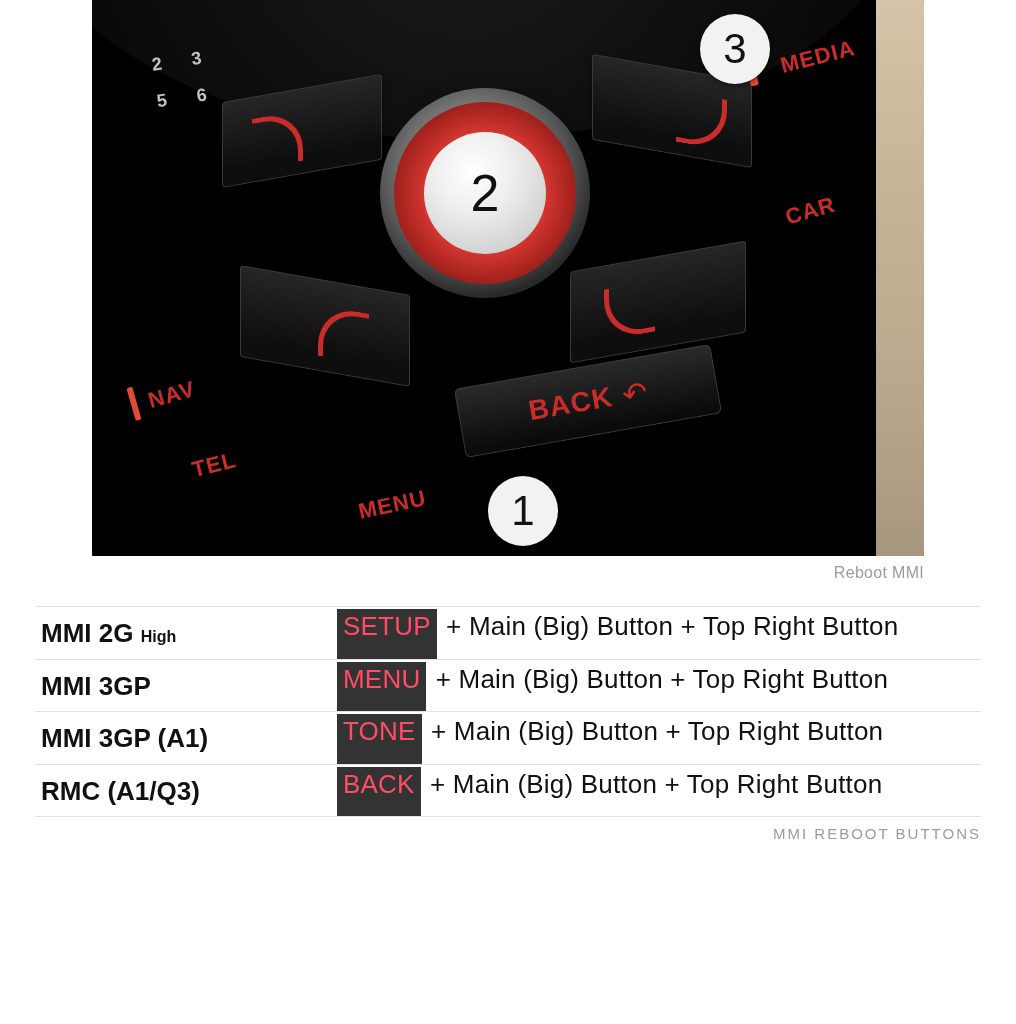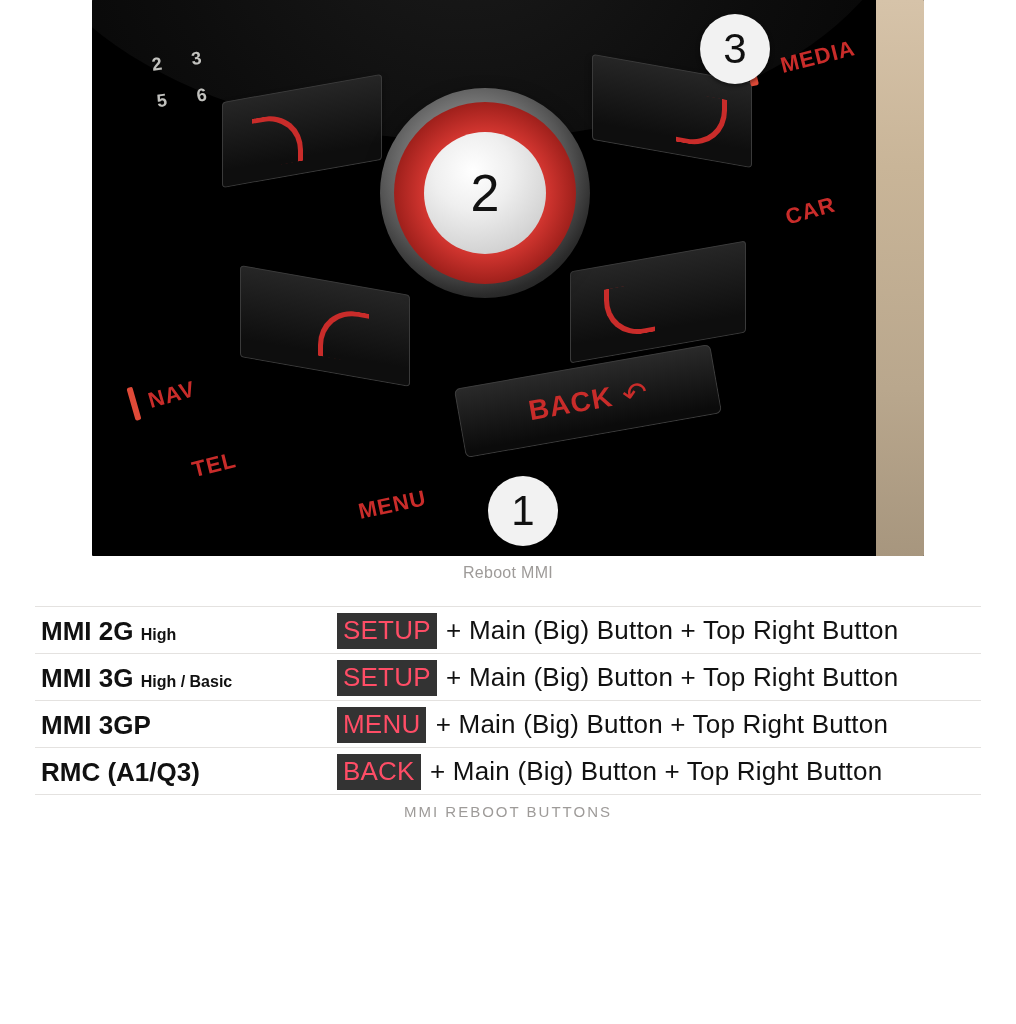--- a/index.html
+++ b/index.html
@@ -60,30 +60,30 @@
   
   .sidekey{position:absolute;color:var(--red-dark);font-size:22px;font-weight:600;letter-spacing:1px;}
   .k-nav{left:56px;top:382px;transform:rotate(-16deg);}
   .k-nav::before{content:"";position:absolute;left:-18px;top:-6px;width:6px;height:34px;background:#e04a38;border-radius:2px;}
   .k-tel{left:100px;top:452px;transform:rotate(-14deg);}
   .k-menu{left:266px;top:492px;transform:rotate(-12deg);}
   .k-car{right:88px;top:198px;transform:rotate(-16deg);}
   .k-media{right:68px;top:44px;transform:rotate(-14deg);}
   .k-media-dot{position:absolute;right:168px;top:60px;width:8px;height:26px;background:#e04a38;border-radius:2px;transform:rotate(-14deg);}
   
-  .caption{font-size:16px;color:var(--muted);text-align:center;margin:8px 0 24px 0;letter-spacing:.3px;}
+  .caption{font-size:16px;color:var(--muted);text-align:right;margin:8px 0 24px 0;letter-spacing:.3px;}
   .caption.lower{letter-spacing:2px;font-size:15px;}
   
   .tblwrap{width:946px;margin:18px auto 0 auto;}
   table{width:100%;border-collapse:collapse;}
   td{border-top:1px solid #e4e2e0;border-bottom:1px solid #e4e2e0;padding:2px 6px 0 6px;height:44px;vertical-align:middle;}
   td.left{width:284px;font-family:Arial,sans-serif;font-weight:700;font-size:26px;color:#111;}
   td.left .sub{font-weight:700;font-size:16px;text-align:center;}
   td.right{font-size:26px;color:#111;letter-spacing:.2px;}
-  .chip{display:inline-block;background:#333333;color:var(--red-label);font-size:26px;padding:1px 6px 3px 6px;margin-right:2px;line-height:1.25;}
+  .chip{display:inline-block;background:#333333;color:var(--red-label);font-size:26px;padding:1px 6px 16px 6px;margin-right:2px;line-height:1.25;}
 </style>
 </head>
 <body>
 
 <div class="page">
 
   <div class="photo-wrap">
     <div class="photo">
       <div class="strip"></div>
       <div class="leather"></div>
@@ -142,26 +142,26 @@
   </div>
 
   <div class="tblwrap">
     <table>
       <tbody id="tbody">
           <tr>
             <td class="left">MMI 2G <span class="sub">High</span></td>
             <td class="right"><span class="chip">SETUP</span> + Main (Big) Button + Top Right Button</td>
           </tr>
           <tr>
-            <td class="left">MMI 3G <span class="sub">High / Basic</span></td>
-            <td class="right"><span class="chip">SETUP</span> + Main (Big) Button + Top Right Button</td>
+            <td class="left">MMI 3GP</td>
+            <td class="right"><span class="chip">MENU</span> + Main (Big) Button + Top Right Button</td>
           </tr>
           <tr>
-            <td class="left">MMI 3GP</td>
-            <td class="right"><span class="chip">MENU</span> + Main (Big) Button + Top Right Button</td>
+            <td class="left">MMI 3GP (A1)</td>
+            <td class="right"><span class="chip">TONE</span> + Main (Big) Button + Top Right Button</td>
           </tr>
           <tr>
             <td class="left">RMC (A1/Q3)</td>
             <td class="right"><span class="chip">BACK</span> + Main (Big) Button + Top Right Button</td>
           </tr>
         </tbody>
     </table>
     <div class="caption lower">MMI REBOOT BUTTONS</div>
   </div>
 

